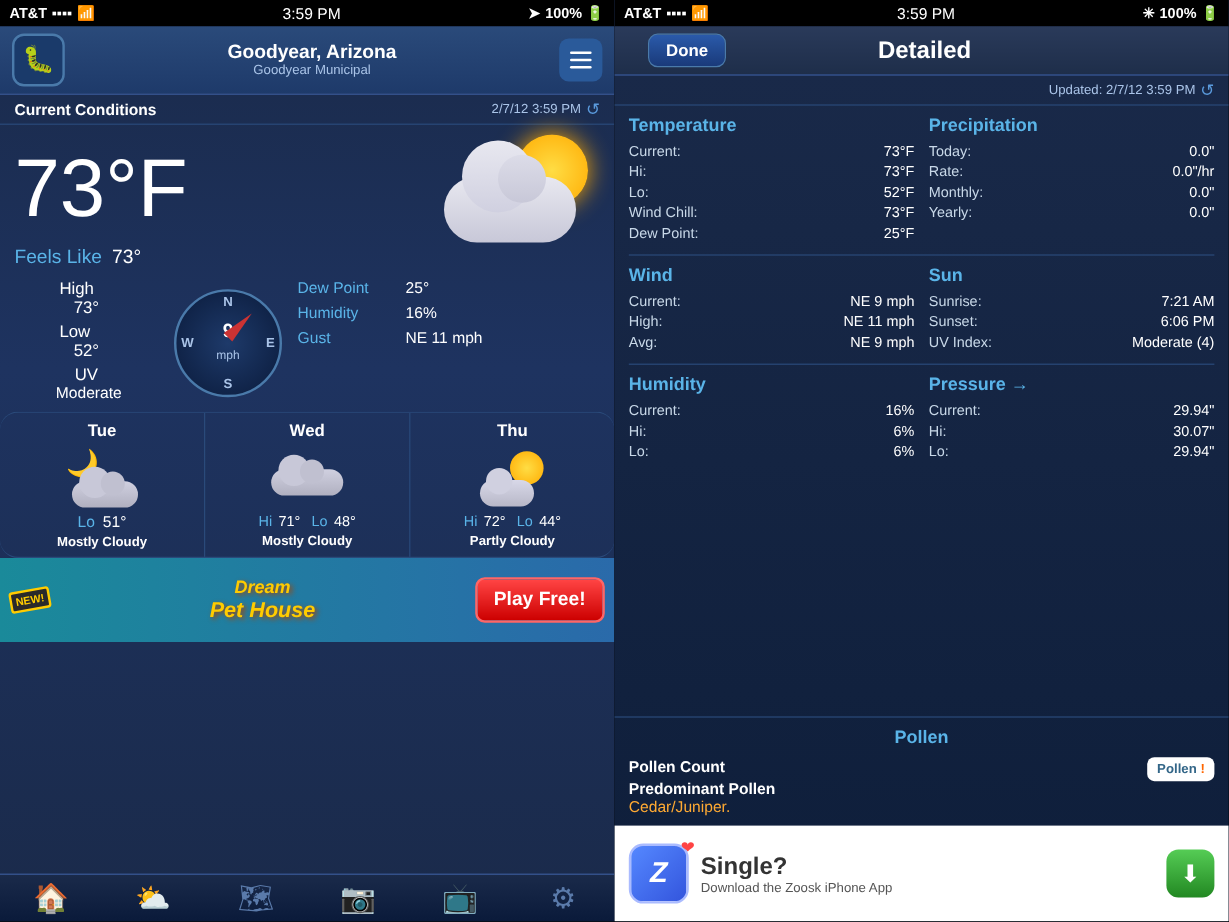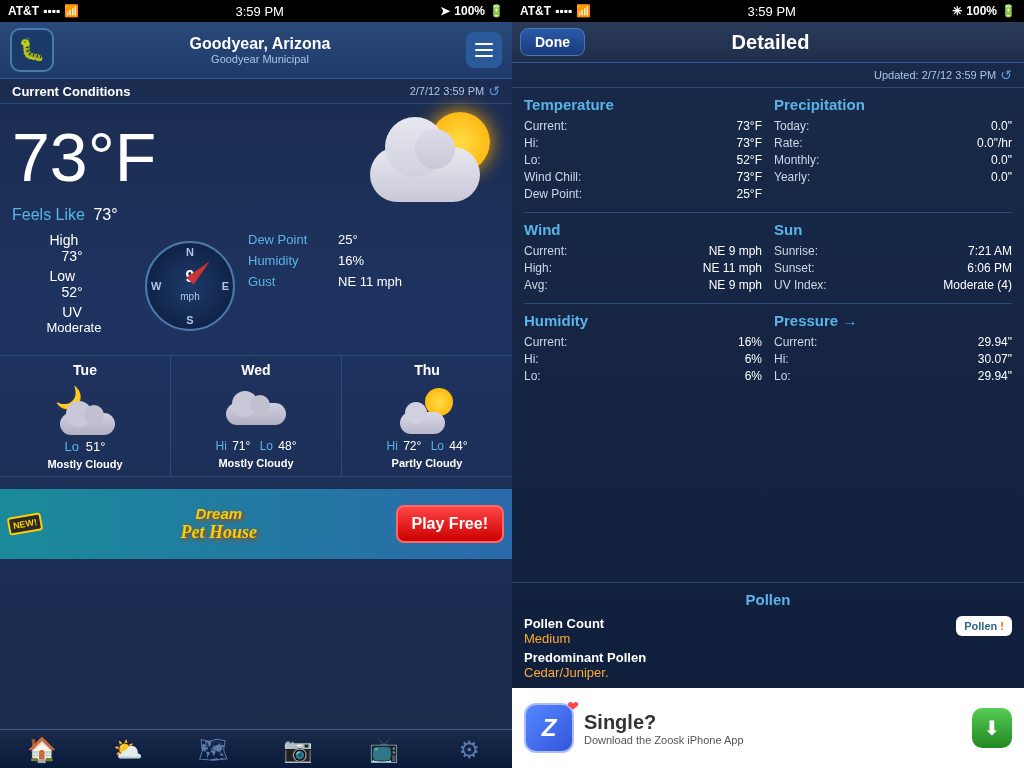--- a/index.html
+++ b/index.html
@@ -195,21 +195,22 @@
     .stats-right { flex: 1; }
     .stat-row-right { display: flex; align-items: center; margin-bottom: 6px; font-size: 13px; }
     .stat-label-right { color: #5ab4e8; width: 90px; }
     .stat-value-right { color: white; }
 
     
     .forecast-area {
       display: flex;
       border-top: 1px solid #2a4a7a;
       border-bottom: 1px solid #2a4a7a;
-      margin: 12px 0;
+      margin: 0 0;
+      border-radius: 15px;
     }
     .forecast-day {
       flex: 1;
       padding: 6px 4px;
       text-align: center;
       border-right: 1px solid #2a4a7a;
     }
     .forecast-day:last-child { border-right: none; }
     .forecast-day-name { font-size: 14px; font-weight: bold; color: white; margin-bottom: 4px; }
     .forecast-icon-area { height: 55px; display: flex; align-items: center; justify-content: center; margin: 2px 0; }
@@ -327,21 +328,21 @@
       background: linear-gradient(180deg, #1a2a4a 0%, #0e1e3a 100%);
       display: flex;
       flex-direction: column;
       color: white;
       overflow: hidden;
     }
 
     
     .right-header {
       background: linear-gradient(180deg, #2a3a5a, #1e2e4a);
-      padding: 6px 8px;
+      padding: 6px 28px;
       display: flex;
       align-items: center;
       justify-content: space-between;
       border-bottom: 1px solid #3a5a9a;
     }
     .done-btn {
       background: linear-gradient(180deg, #2a5aaa, #1a3a7a);
       color: white;
       font-size: 14px;
       font-weight: bold;
@@ -627,21 +628,21 @@
       <div class="forecast-condition">Partly Cloudy</div>
     </div>
   </div>
 
   <div class="ad-banner">
     <div style="display:flex;flex-direction:column;align-items:flex-start;gap:2px;">
       <span class="ad-new-badge">NEW!</span>
     </div>
     <div style="text-align:center;">
       <div style="font-size:15px;font-weight:900;color:#ffcc00;font-style:italic;text-shadow:2px 2px 4px #aa4400;">Dream</div>
-      <div style="font-size:18px;font-weight:900;color:#ffcc00;font-style:italic;text-shadow:2px 2px 4px #aa4400;font-family:Liberation Serif, serif;">Pet House</div>
+      <div style="font-size:18px;font-weight:900;color:#ffcc00;font-style:italic;text-shadow:2px 2px 4px #aa4400;">Pet House</div>
     </div>
     <div class="ad-play-btn">Play Free!</div>
   </div>
 
   <div class="bottom-nav">
     <div class="nav-item">
       <span class="nav-icon">🏠</span>
     </div>
     <div class="nav-item">
       <span class="nav-icon inactive">⛅</span>
@@ -810,21 +811,20 @@
         </div>
       </div>
     </div>
   </div>
 
   <div class="pollen-section">
     <div class="pollen-title">Pollen</div>
     <div class="pollen-content">
       <div class="pollen-info">
         <div class="pollen-count-label">Pollen Count</div>
-        <div class="pollen-count-value">Medium</div>
         <div class="pollen-predominant-label">Predominant Pollen</div>
         <div class="pollen-predominant-value">Cedar/Juniper.</div>
       </div>
       <div class="pollen-logo">
         <span>Pollen</span>
         <span style="color:#ff6600;font-weight:900;">!</span>
       </div>
     </div>
   </div>
 

